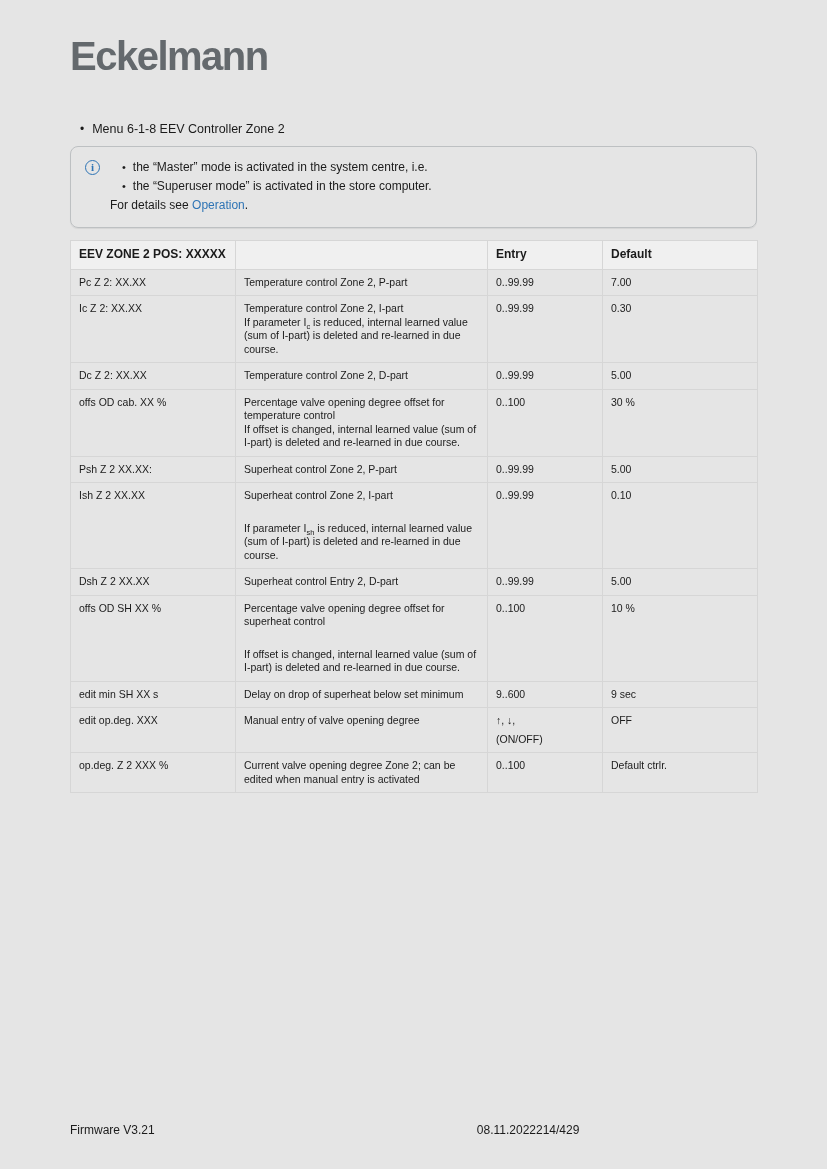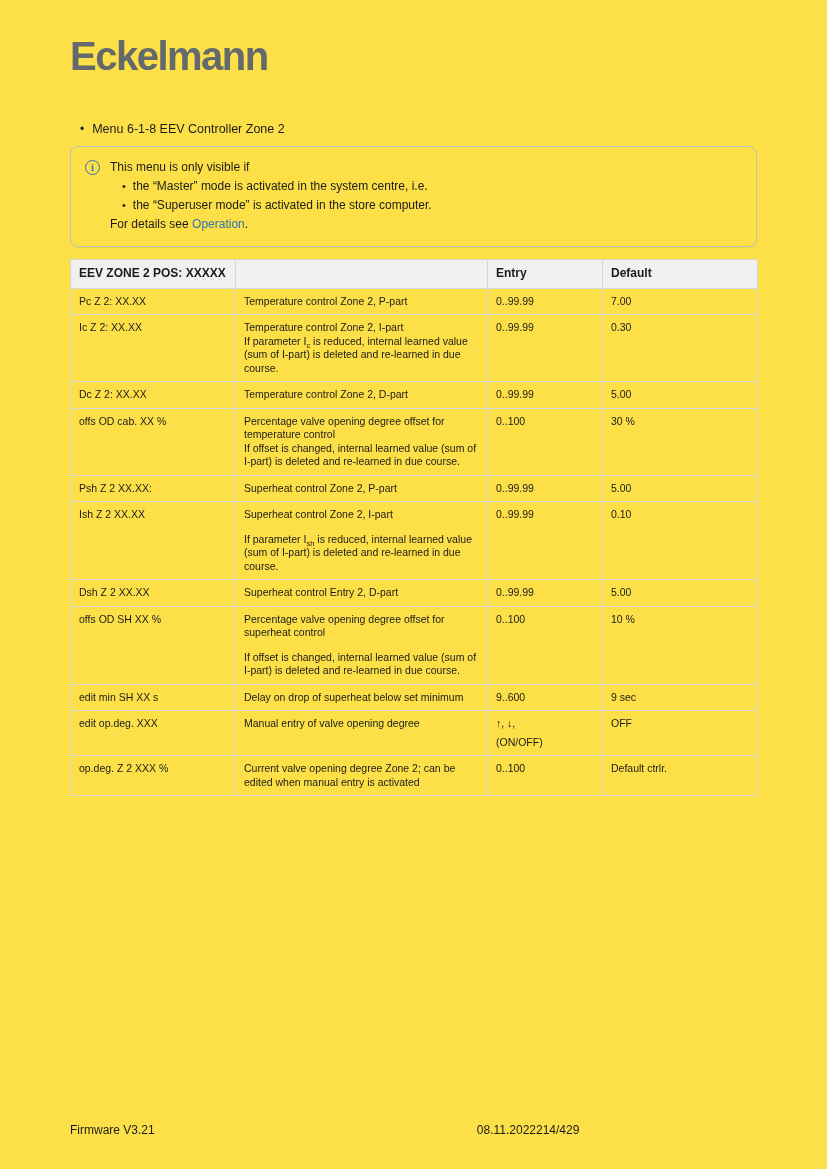--- a/index.html
+++ b/index.html
@@ -6,21 +6,21 @@
   html, body { margin: 0; padding: 0; }
   body {
     width: 827px; height: 1169px;
     background: #ffffff;
     font-family: "Liberation Sans", sans-serif;
     color: #1b1b1b;
   }
   .page {
     position: relative;
     width: 827px; height: 1169px;
-    background: #fde047;
+    background: #e5e5e5;
     overflow: hidden;
   }
   .content { padding: 0 70px; }
 
   .logo {
     margin-top: 34px;
     font-size: 40px;
     font-weight: bold;
     letter-spacing: -1.5px;
     color: #64696d;
@@ -77,21 +77,21 @@
     text-align: left;
     word-wrap: break-word;
   }
   table.params th {
     background: #f0f0f0;
     font-weight: bold;
     font-size: 12px;
     padding-top: 7px; padding-bottom: 7px;
   }
   table.params p { margin: 0; }
-  table.params p.gap { margin-top: 11px; }
+  table.params p.gap { margin-top: 19px; }
   table.params p.gap-sm { margin-top: 5px; }
   sub { font-size: 7.5px; line-height: 0; }
 
   .footer {
     position: absolute;
     left: 70px; right: 58px; bottom: 32px;
     display: flex;
     font-size: 12px;
     color: #1b1b1b;
   }
@@ -108,21 +108,20 @@
     <div class="logo">Eckelmann</div>
 
     <div class="heading-line">
       <span class="bullet">•</span>
       <span>Menu 6-1-8 EEV Controller Zone 2</span>
     </div>
 
     <div class="infobox">
       <span class="info-icon">i</span>
       <div class="ib-text">
-        <div>This menu is only visible if</div>
         <div class="ib-bullet-row">
           <span class="bullet">•</span>
           <span>the “Master” mode is activated in the system centre, i.e.</span>
         </div>
         <div class="ib-bullet-row">
           <span class="bullet">•</span>
           <span>the “Superuser mode” is activated in the store computer.</span>
         </div>
         <div>
           <span>For details see </span><a class="ib-link">Operation</a><span>.</span>

